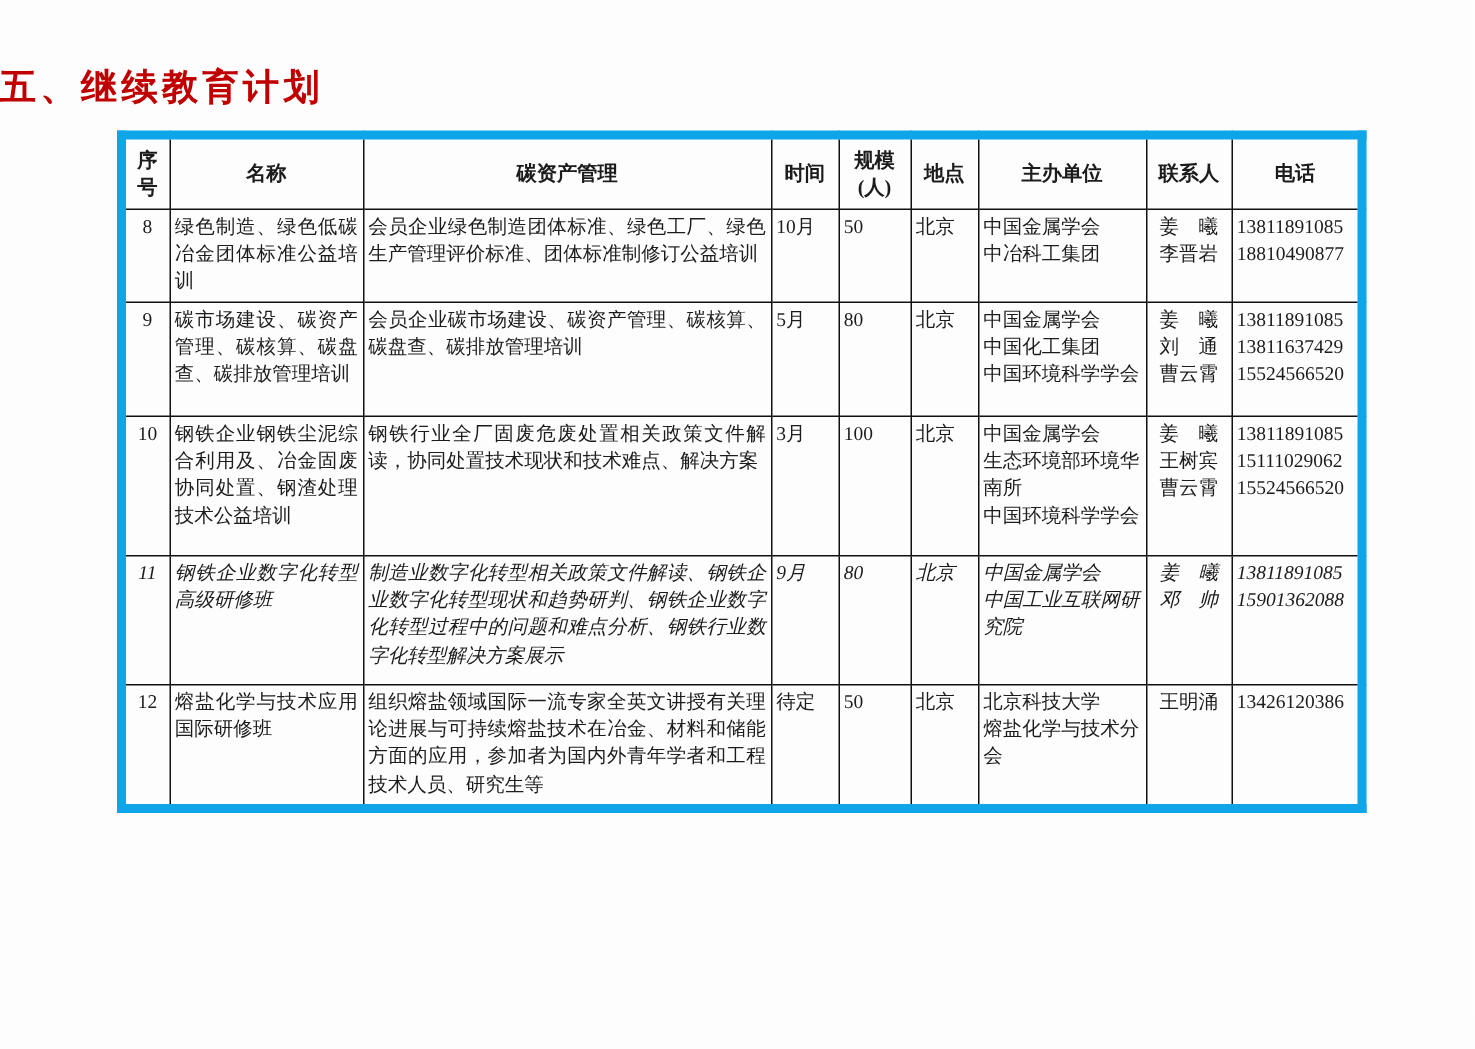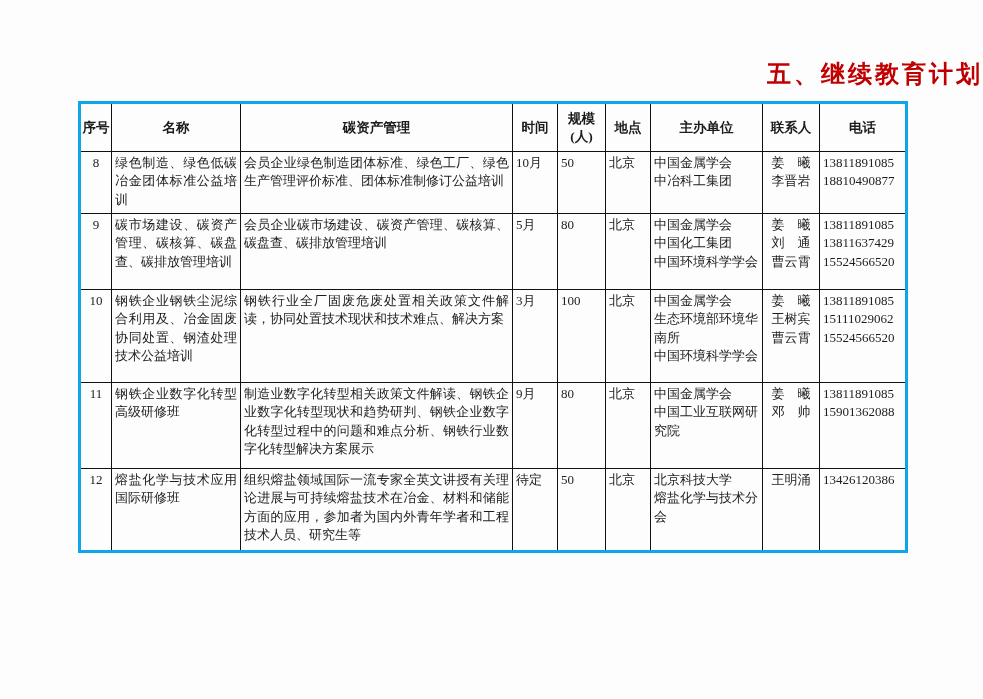--- a/index.html
+++ b/index.html
@@ -8,29 +8,29 @@
     background:#ffffff;
     font-family:"Liberation Serif","DejaVu Serif",serif;
     color:#1c1c1c;
     overflow:hidden;
   }
   .page{
     position:relative;width:983px;height:699px;
     background:#fdfdfd;
   }
   .doc-title{
-    position:absolute;top:58px;left:0;width:100%;
-    text-align:right;
+    position:absolute;top:42px;left:0;width:100%;
+    text-align:left;
     font-size:24px;font-weight:bold;letter-spacing:3px;
   }
   table.plan{
-    position:absolute;left:78px;top:101px;width:827px;
+    position:absolute;left:78px;top:87px;width:827px;
     border-collapse:collapse;table-layout:fixed;
     font-size:13px;
-    border:3px solid #0ea5e9;
+    border:6px solid #0ea5e9;
     padding-left:24px;
   }
   .plan th,.plan td{
     border:1px solid #111;
     overflow:hidden;
   }
   .plan thead tr{height:49px;}
   .plan th{
     font-weight:bold;text-align:center;vertical-align:middle;
     white-space:pre-line;
@@ -44,21 +44,21 @@
   .c-no{text-align:center;}
   .c-name{text-align:justify;}
   .c-content{text-align:justify;}
   .c-time,.c-scale,.c-place{text-align:left;}
   .c-org{text-align:left;padding-left:4px;}
   .c-contact{text-align:center;}
   .c-phone{text-align:left;padding-left:3px;}
   .plan tbody tr:nth-child(1){height:62px;}
   .plan tbody tr:nth-child(2){height:76px;}
   .plan tbody tr:nth-child(3){height:93px;}
-  .plan tbody tr:nth-child(4){height:86px;}
+  .plan tbody tr:nth-child(4){height:86px;font-style:italic;}
   .plan tbody tr:nth-child(5){height:83px;}
   .plan tbody tr:nth-child(6){height:83px;}
   .page-footer{
     position:absolute;top:646px;left:0;width:100%;
     text-align:center;font-size:14px;color:#222;
   }
 </style>
 </head>
 <body>
 

